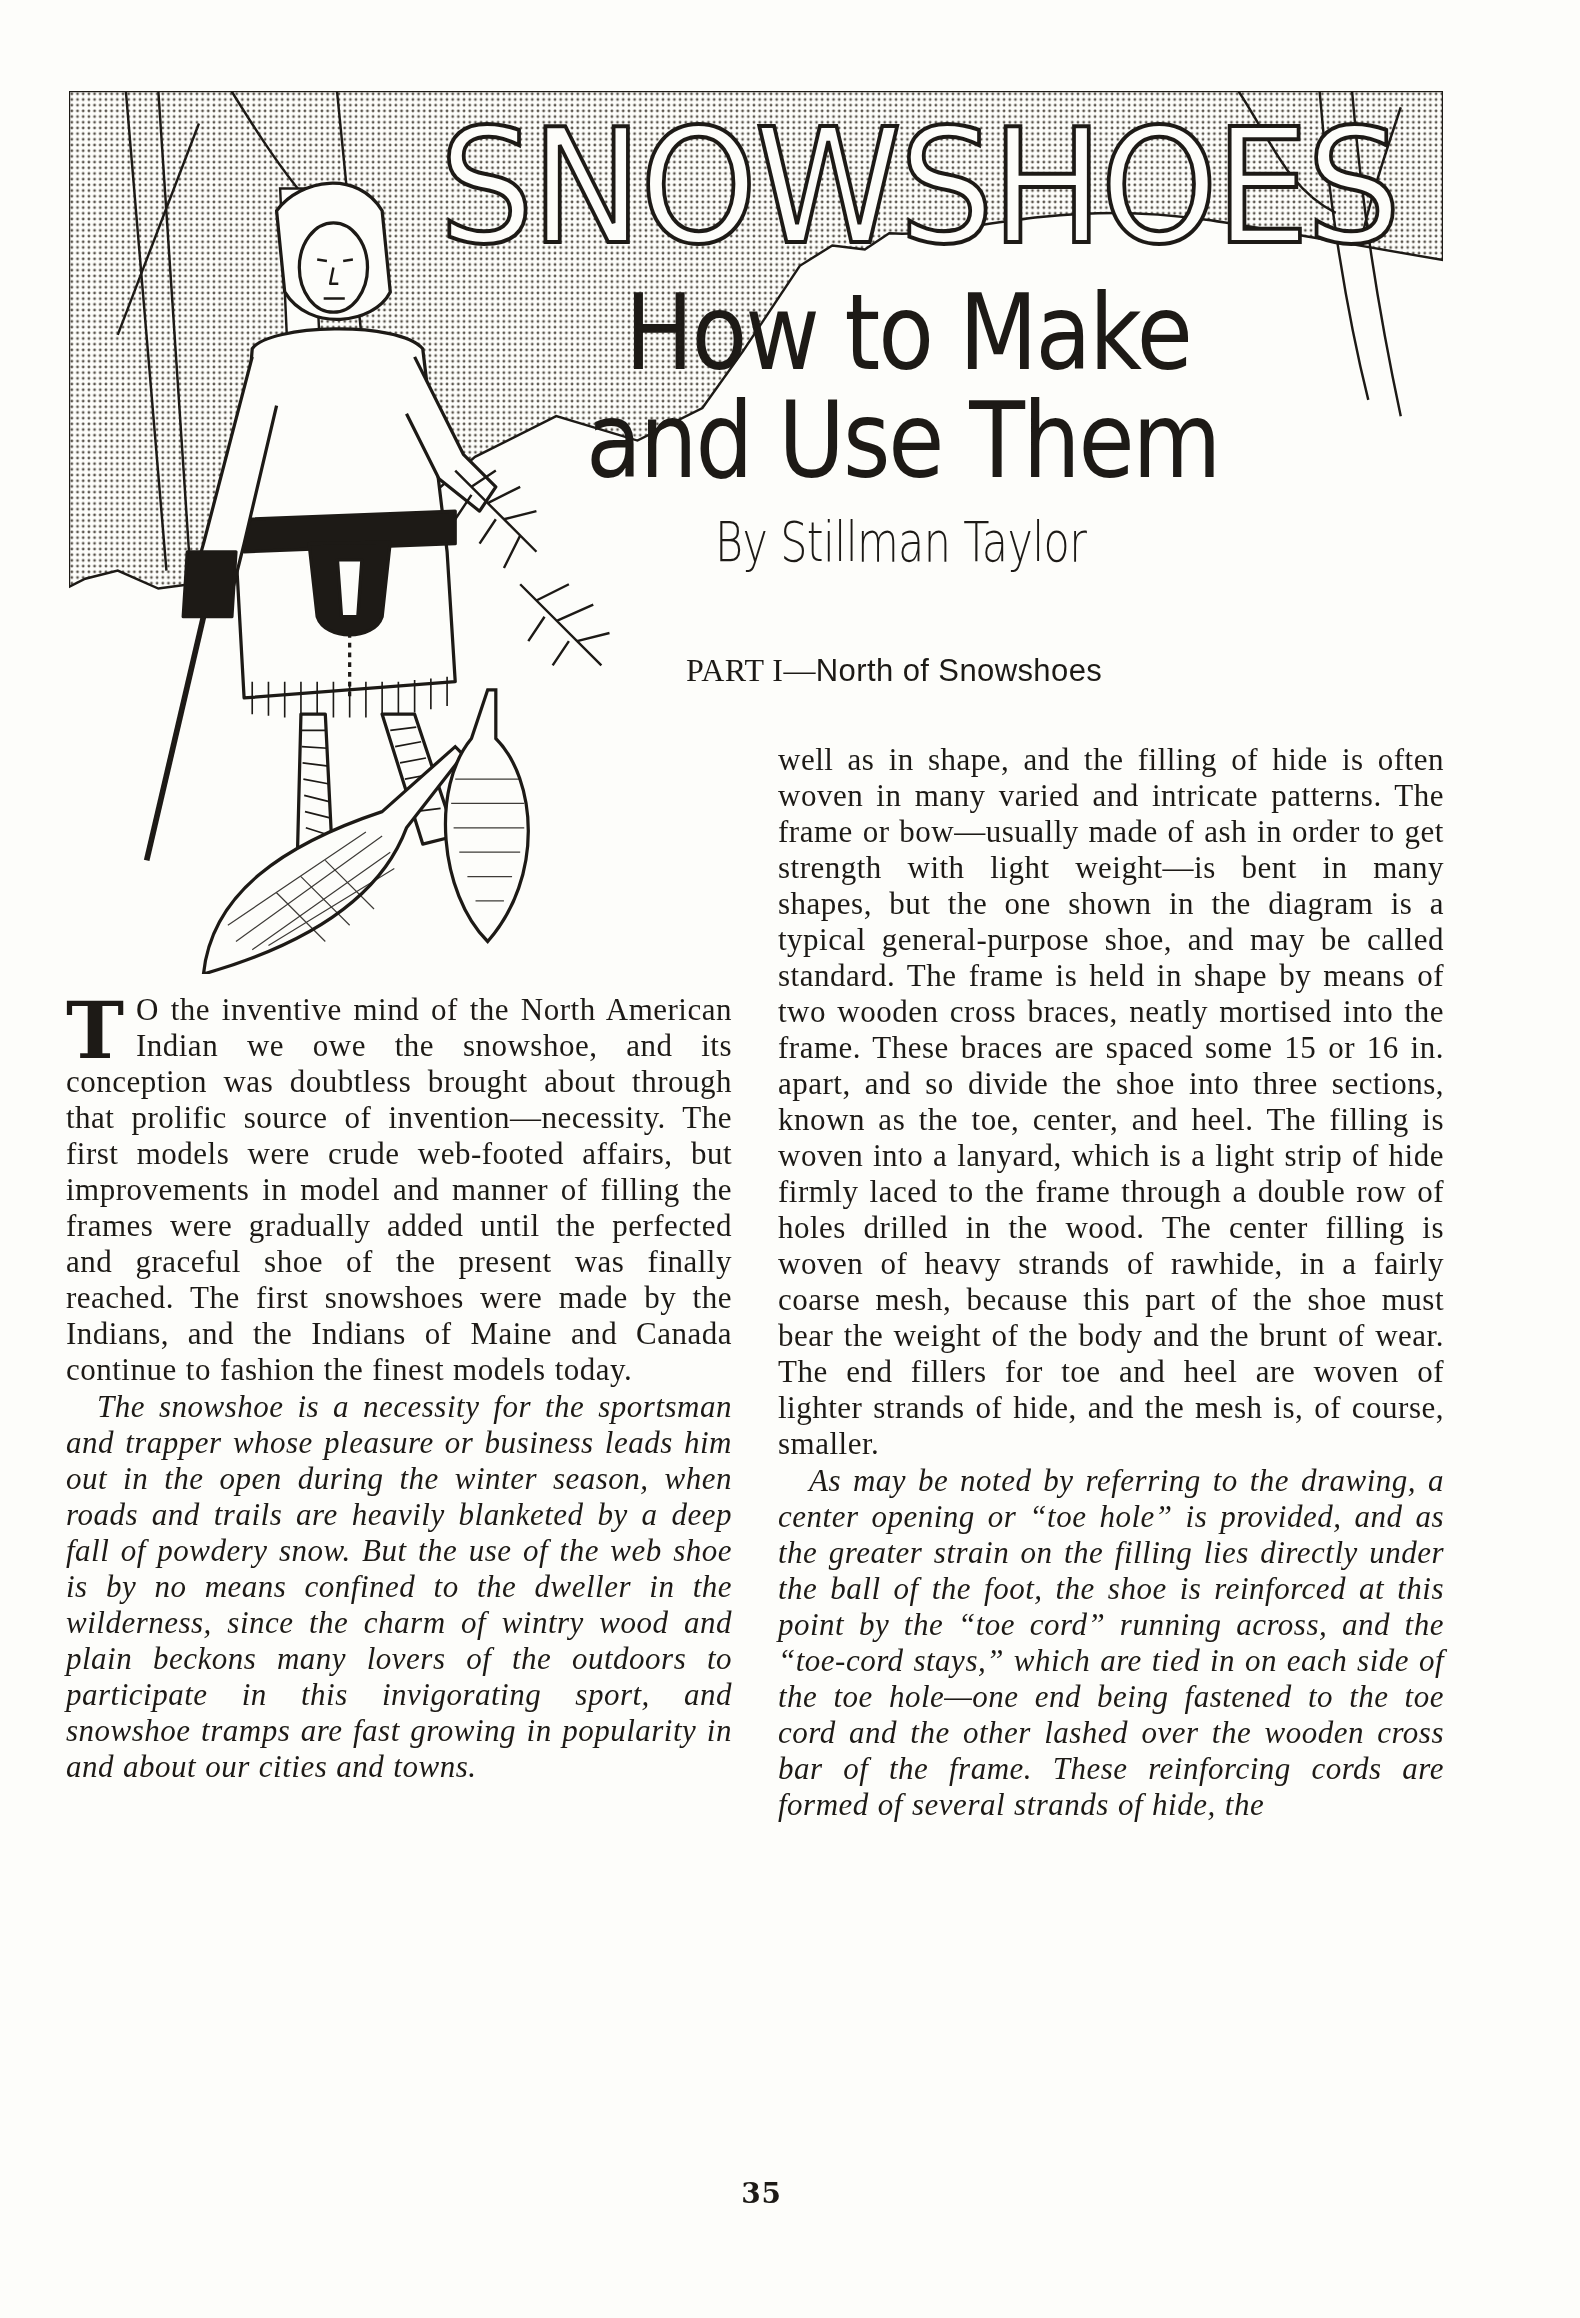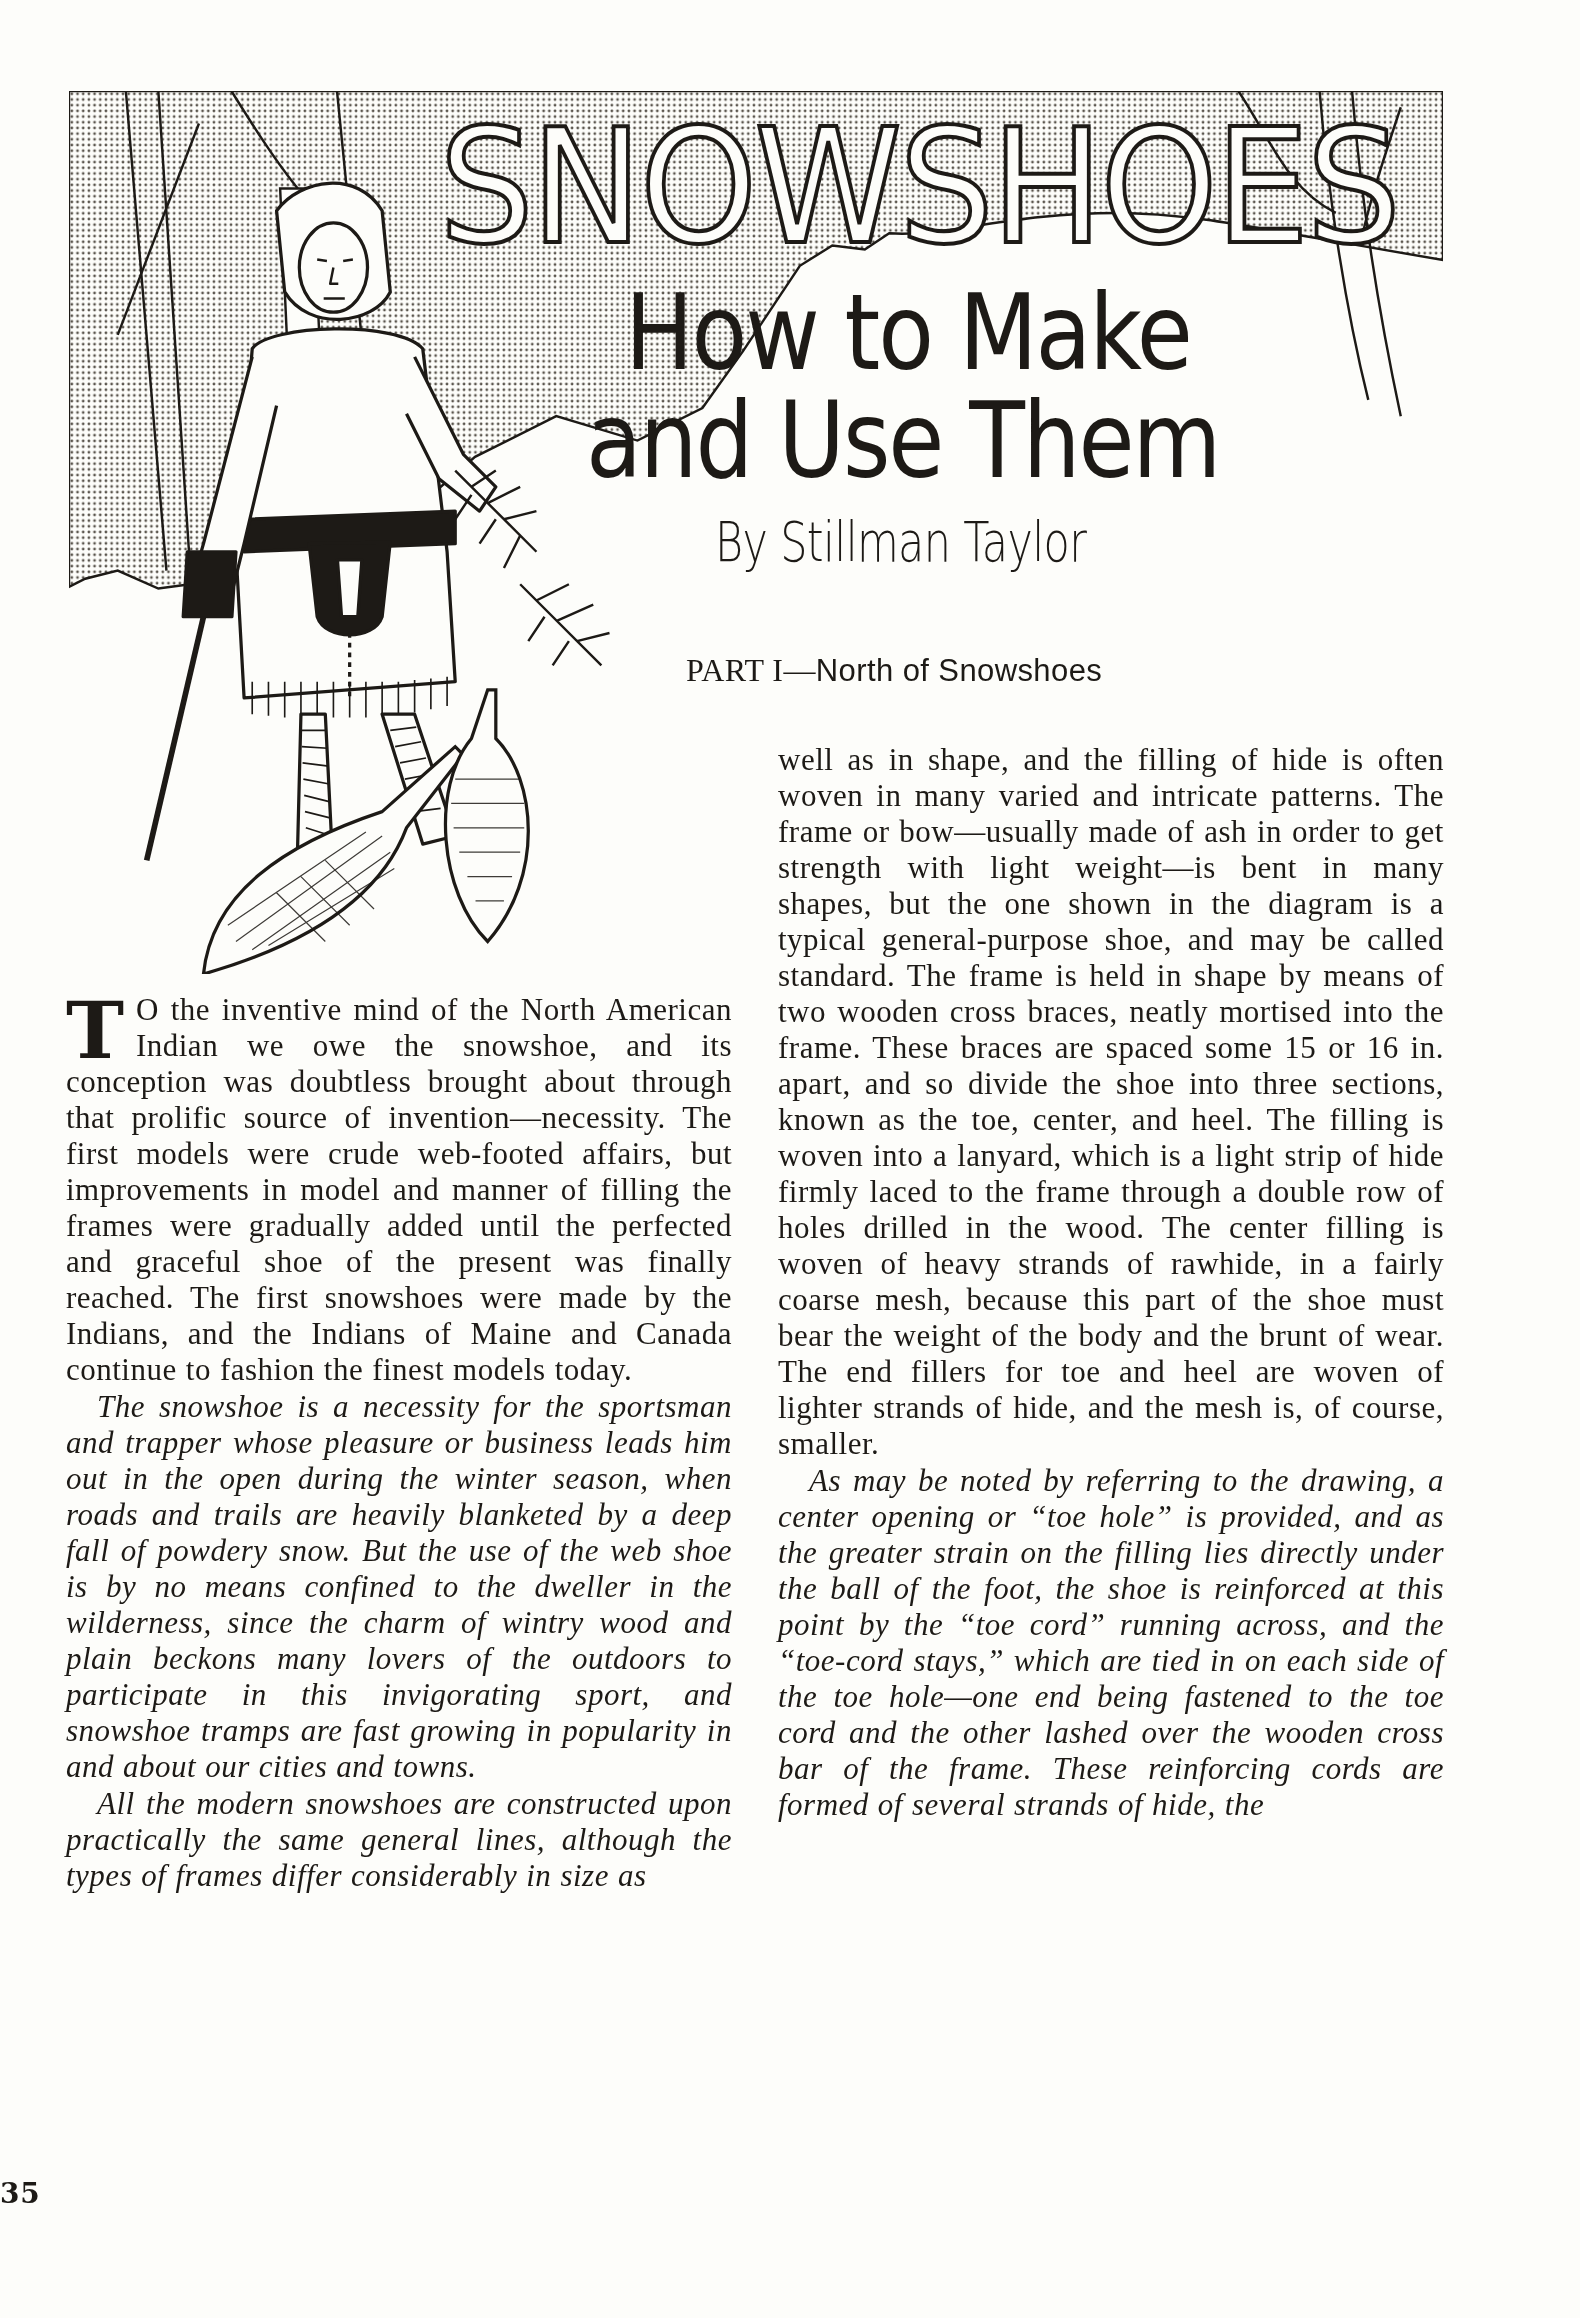--- a/index.html
+++ b/index.html
@@ -82,21 +82,21 @@
     float: left;
     font-size: 78px;
     line-height: 58px;
     margin: 9.7px 11.4px 0 0;
     font-weight: 700;
     font-family: "DejaVu Serif", "Liberation Serif", serif;
   }
 
   #page-number {
     left: 0; width: 1580px; top: 2177px;
-    text-align: left;
+    text-align: center;
     font-family: "DejaVu Serif", serif;
     font-weight: 700;
     font-size: 28px;
     letter-spacing: 0.8px;
     padding-right: 57px;
     box-sizing: border-box;
   }
 
   
   #illustration {
@@ -194,21 +194,20 @@
 <div id="subtitle-1" class="abs title-sub">How to Make</div>
 <div id="subtitle-2" class="abs title-sub">and Use Them</div>
 <div id="byline" class="abs">By Stillman Taylor</div>
 <div id="part-heading" class="abs">
   <span class="part-label">PART I</span><span class="part-sep">—</span><span class="part-title">North of Snowshoes</span>
 </div>
 
 <div id="col-left" class="abs column">
   <p><span class="dropcap">T</span><span>O the inventive mind of the North American Indian we owe the snowshoe, and its conception was doubtless brought about through that prolific source of invention—necessity. The first models were crude web-footed affairs, but improvements in model and manner of filling the frames were gradually added until the perfected and graceful shoe of the present was finally reached. The first snowshoes were made by the Indians, and the Indians of Maine and Canada continue to fashion the finest models today.</span></p>
   <p class="indent">The snowshoe is a necessity for the sportsman and trapper whose pleasure or business leads him out in the open during the winter season, when roads and trails are heavily blanketed by a deep fall of powdery snow. But the use of the web shoe is by no means confined to the dweller in the wilder­ness, since the charm of wintry wood and plain beckons many lovers of the outdoors to participate in this invigor­ating sport, and snowshoe tramps are fast growing in popularity in and about our cities and towns.</p>
-  <p class="indent">All the modern snowshoes are con­structed upon practically the same general lines, although the types of frames differ considerably in size as</p>
 </div>
 
 <div id="col-right" class="abs column">
   <p>well as in shape, and the filling of hide is often woven in many varied and in­tricate patterns. The frame or bow—usually made of ash in order to get strength with light weight—is bent in many shapes, but the one shown in the diagram is a typical general-purpose shoe, and may be called standard. The frame is held in shape by means of two wooden cross braces, neatly mor­tised into the frame. These braces are spaced some 15 or 16 in. apart, and so divide the shoe into three sections, known as the toe, center, and heel. The filling is woven into a lanyard, which is a light strip of hide firmly laced to the frame through a double row of holes drilled in the wood. The center filling is woven of heavy strands of rawhide, in a fairly coarse mesh, be­cause this part of the shoe must bear the weight of the body and the brunt of wear. The end fillers for toe and heel are woven of lighter strands of hide, and the mesh is, of course, smaller.</p>
   <p class="indent">As may be noted by referring to the drawing, a center opening or “toe hole” is provided, and as the greater strain on the filling lies directly under the ball of the foot, the shoe is rein­forced at this point by the “toe cord” running across, and the “toe-cord stays,” which are tied in on each side of the toe hole—one end being fastened to the toe cord and the other lashed over the wooden cross bar of the frame. These reinforcing cords are formed of several strands of hide, the</p>
 </div>
 
 <div id="page-number" class="abs">35</div>
 
 

